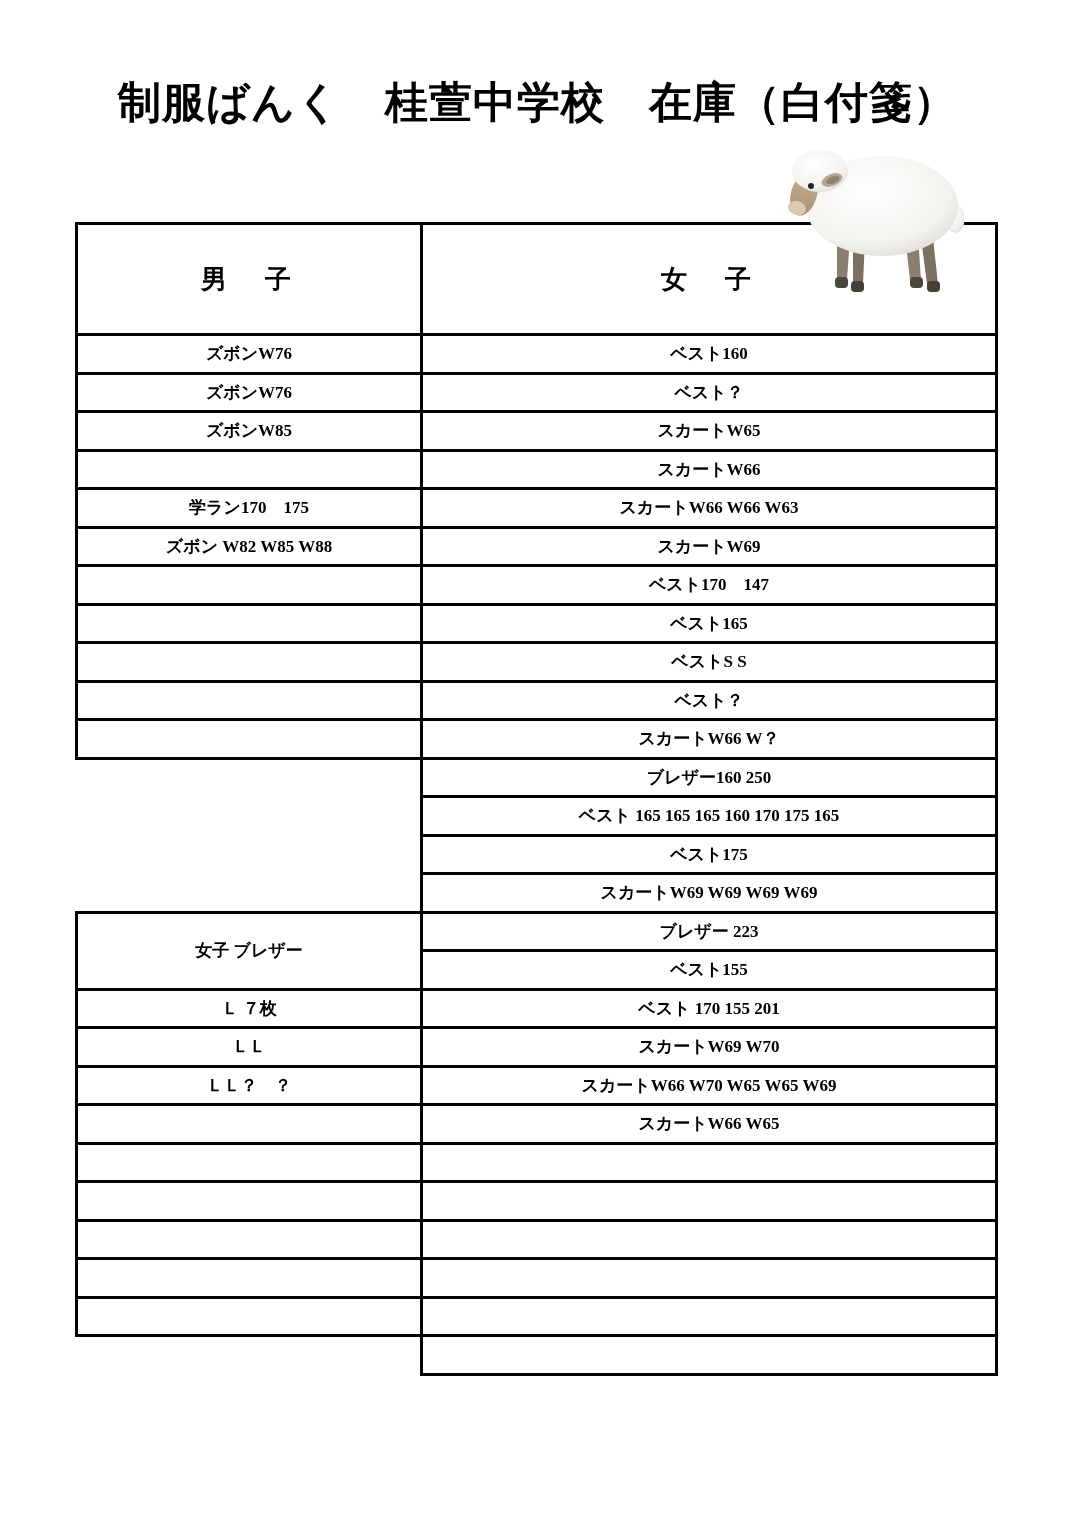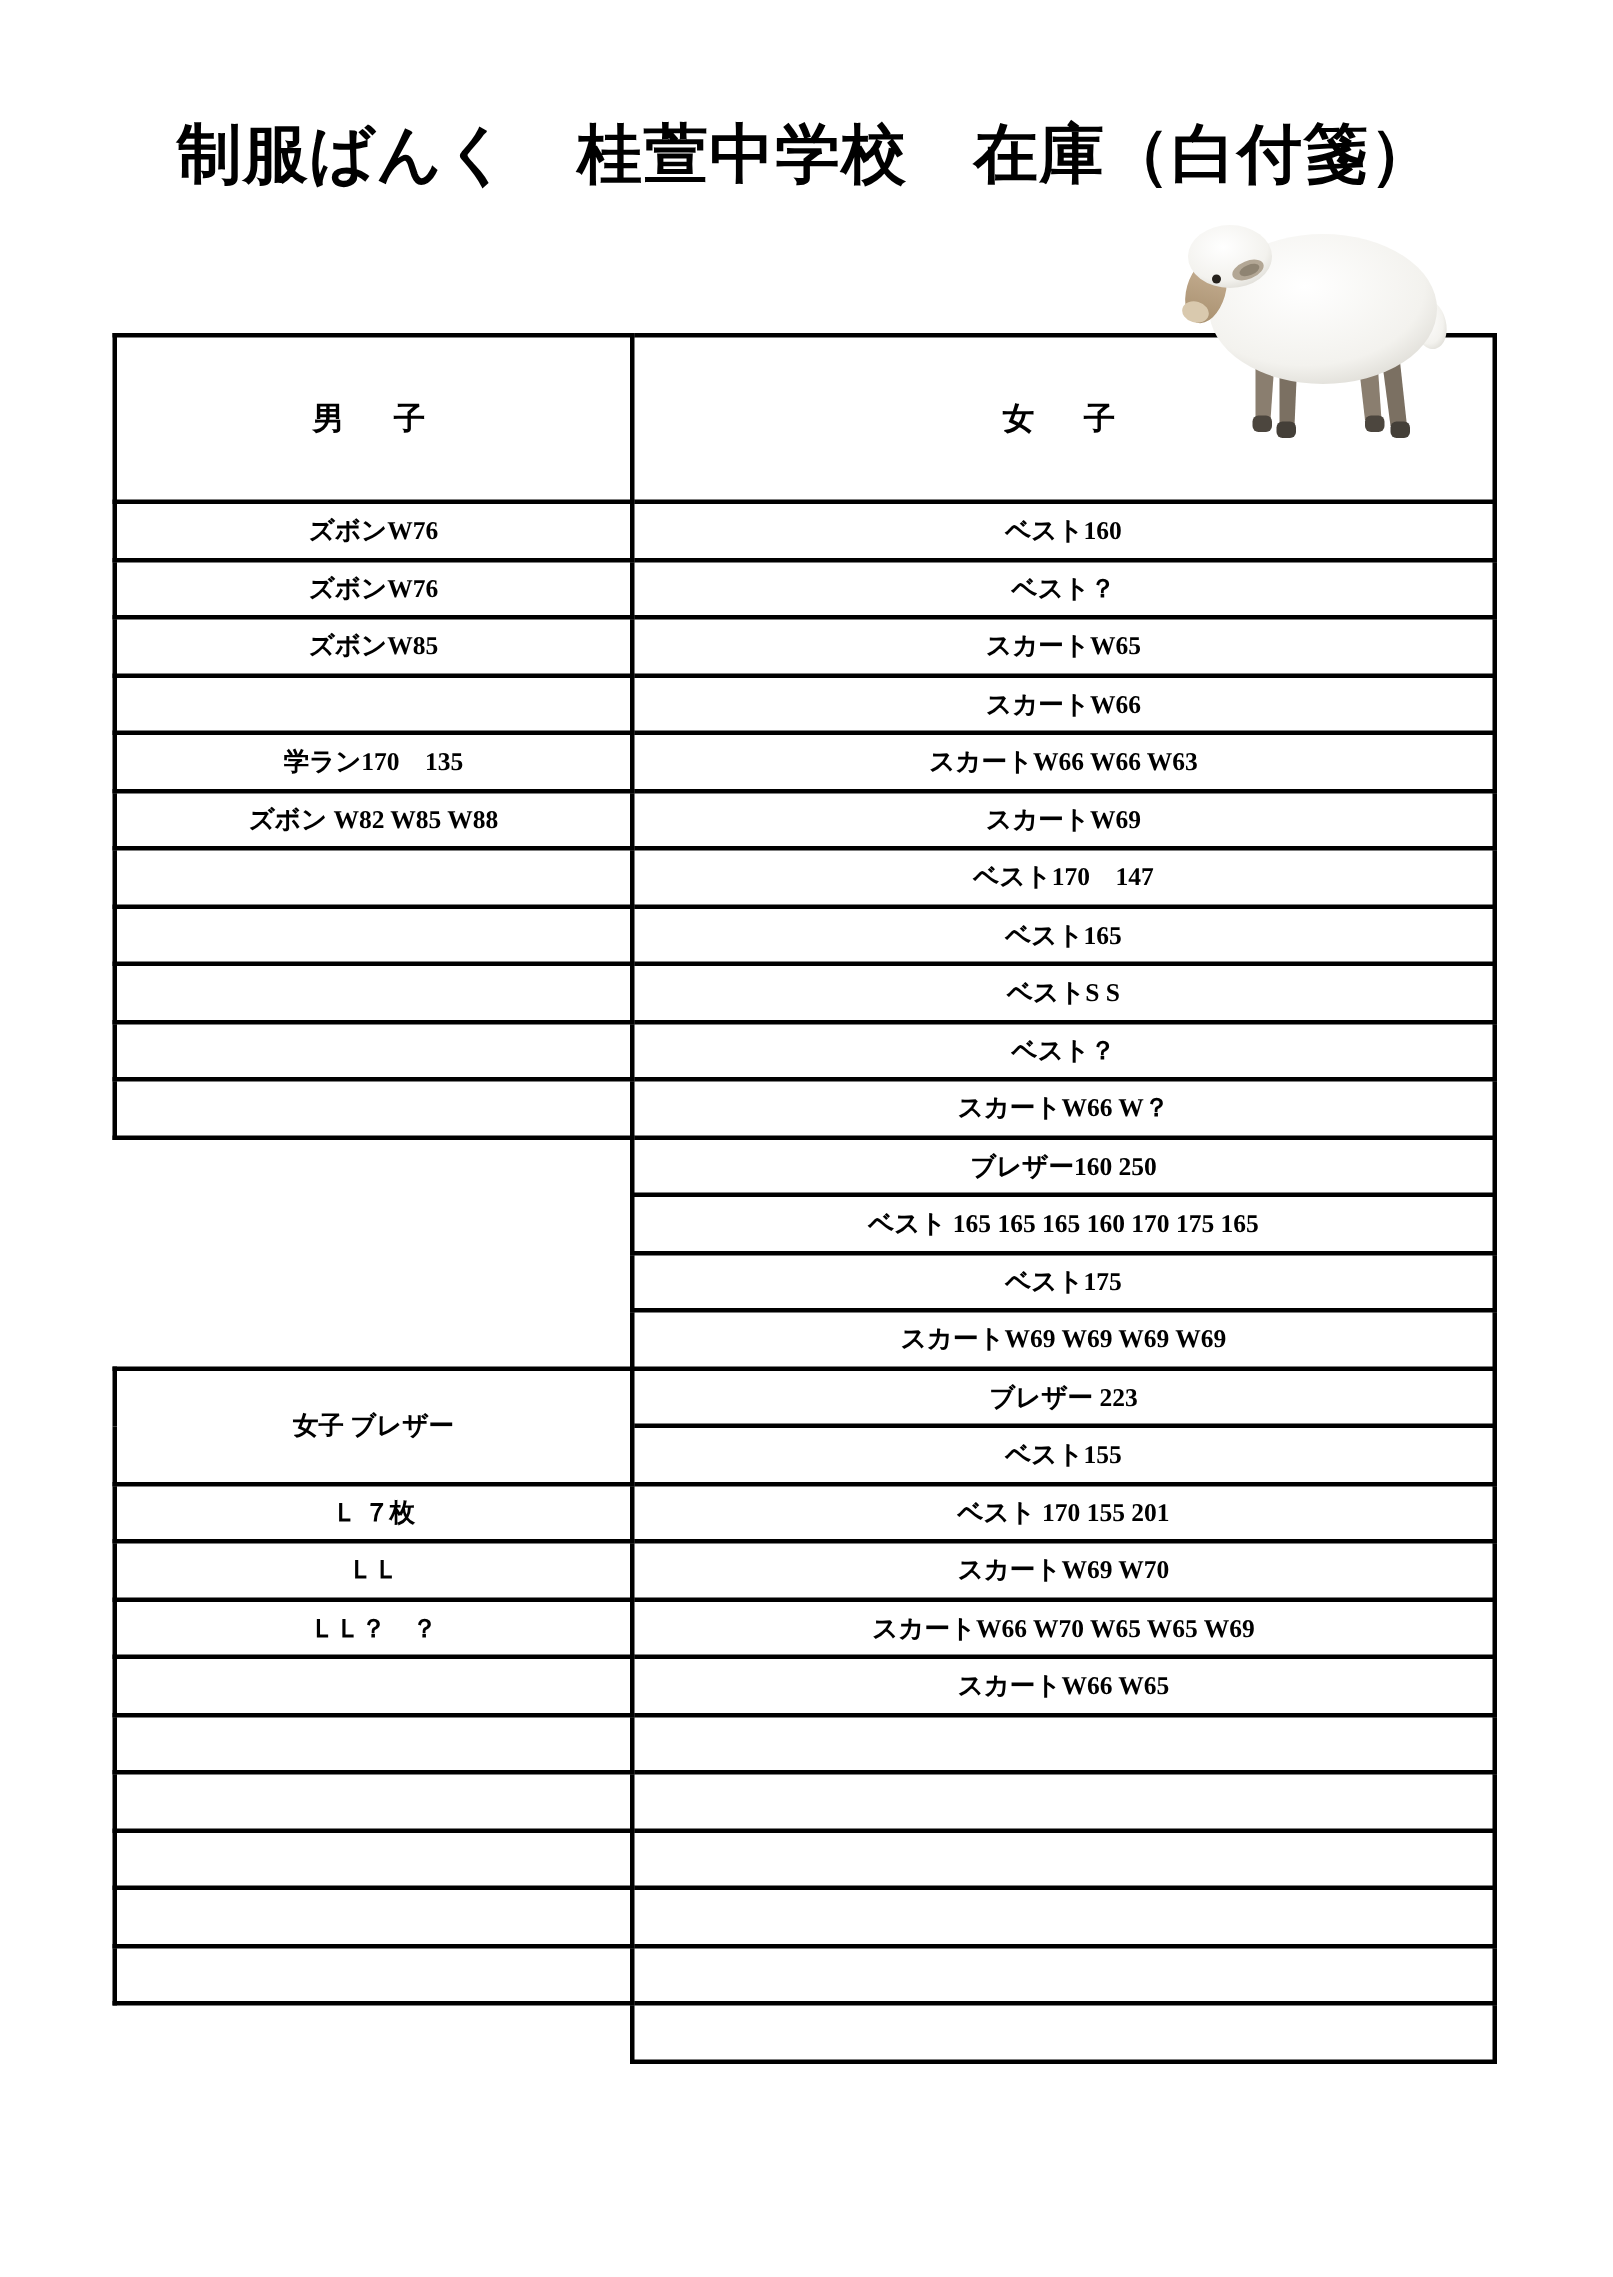--- a/index.html
+++ b/index.html
@@ -16,21 +16,21 @@
     position:absolute;left:75px;top:222px;border-collapse:collapse;table-layout:fixed;z-index:1;
   }
   col.c-left{width:345px;}
   col.c-right{width:575px;}
   td{
     border:3px solid #000;text-align:center;vertical-align:middle;
     font-size:17px;font-weight:bold;padding:0;height:35.5px;
     white-space:nowrap;overflow:hidden;
   }
   tr.header-row td{
-    height:108px;font-size:21px;letter-spacing:6px;
+    height:108px;font-size:26px;letter-spacing:6px;
   }
   td.spacer{border:none;background:transparent;}
   .sheep{
     position:absolute;left:787px;top:144px;width:178px;height:152px;z-index:3;
   }
 </style>
 </head>
 <body>
 
 <div class="page-title">制服ばんく　桂萱中学校　在庫（白付箋）</div>
@@ -94,21 +94,21 @@
   </tr>
   <tr>
     <td>ズボンW85</td>
     <td>スカートW65</td>
   </tr>
   <tr>
     <td></td>
     <td>スカートW66</td>
   </tr>
   <tr>
-    <td>学ラン170　135</td>
+    <td>学ラン170　175</td>
     <td>スカートW66 W66 W63</td>
   </tr>
   <tr>
     <td>ズボン W82 W85 W88</td>
     <td>スカートW69</td>
   </tr>
   <tr>
     <td></td>
     <td>ベスト170　147</td>
   </tr>

